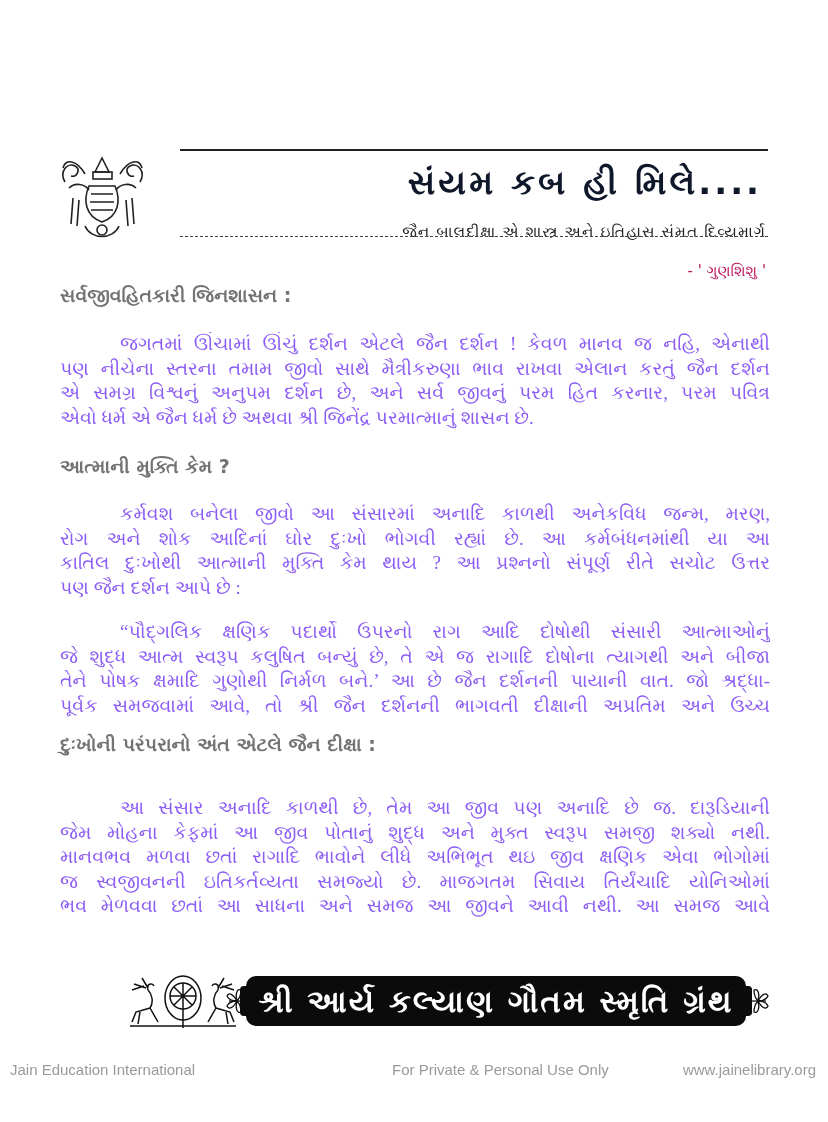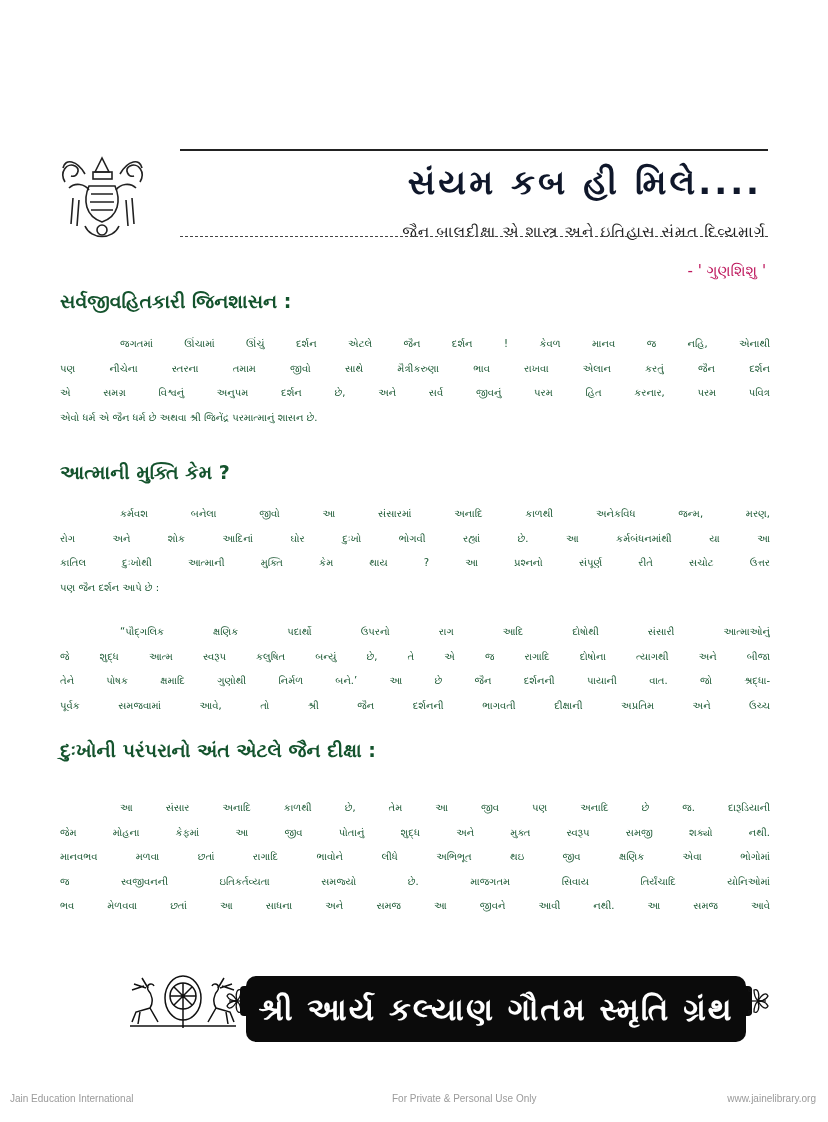--- a/index.html
+++ b/index.html
@@ -28,60 +28,61 @@
     right: 62px; top: 207px;
     font-size: 15.5px; letter-spacing: 1px; color: #222; white-space: nowrap; margin-top: 16px;
   }
   .author {
     right: 62px; top: 262px;
     font-size: 15px; color: #be185d; white-space: nowrap;
   }
 
   .heading {
     left: 60px;
-    font-size: 19px; font-weight: bold; color: #14532d; white-space: nowrap; margin-top: 6px;
+    font-size: 19px; font-weight: bold; color: #737373; white-space: nowrap;
   }
   .para {
     left: 60px; width: 710px;
-    font-size: 10px; line-height: 24.5px; color: #14532d;
+    font-size: 19px; line-height: 24.5px; color: #8b5cf6;
     text-align: justify;
+    font-family: Liberation Serif, serif;
   }
   .para .line {
     display: block; white-space: nowrap;
     text-align-last: justify; text-align: justify;
     overflow: hidden;
   }
   .para .line.last { text-align-last: left; }
   .para .line.indent { padding-left: 60px; }
 
   
   .banner-wrap { left: 128px; top: 968px; width: 640px; height: 64px; }
   .wheel { left: 0; top: 0; width: 110px; height: 62px; }
   .flower-l { left: 97px; top: 16px; width: 24px; height: 34px; }
   .flower-r { left: 618px; top: 16px; width: 24px; height: 34px; }
   .banner {
-    left: 118px; top: 8px; width: 500px; height: 66px;
+    left: 118px; top: 8px; width: 500px; height: 50px;
     background: #0b0b0b;
     border-radius: 10px 10px 10px 10px;
     display: flex; align-items: center; justify-content: center;
   }
   .banner::before, .banner::after {
     content: ""; position: absolute; top: 10px; width: 10px; height: 30px;
     background: #0b0b0b; border-radius: 4px;
   }
   .banner::before { left: -6px; }
   .banner::after { right: -6px; }
   .banner-text {
     color: #ffffff; font-size: 31px; font-weight: bold; letter-spacing: 2px;
     white-space: nowrap;
   }
 
   .footer {
-    top: 1093px; font-family: "Liberation Sans", sans-serif;
-    font-size: 10px; color: #9a9a9a; white-space: nowrap;
+    top: 1061px; font-family: "Liberation Sans", sans-serif;
+    font-size: 15px; color: #9a9a9a; white-space: nowrap;
   }
   .footer-left { left: 10px; }
   .footer-mid { left: 348px; margin-left: 44px; }
   .footer-right { right: 12px; }
 </style>
 </head>
 <body>
 
 <div class="abs emblem">
   <svg width="95" height="92" viewBox="0 0 95 92">

